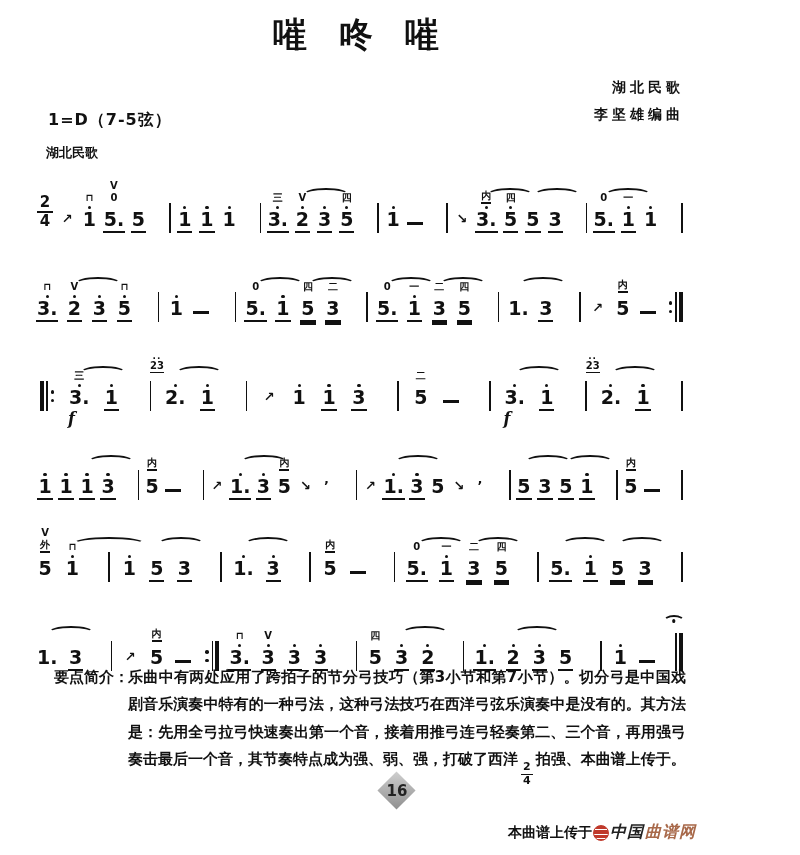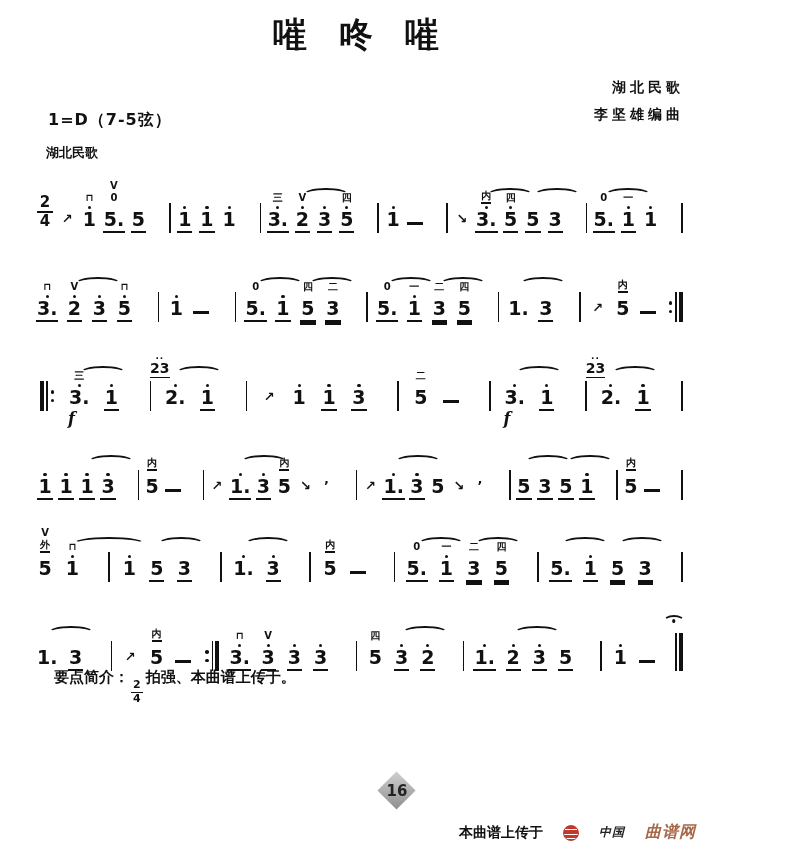--- a/index.html
+++ b/index.html
@@ -28,21 +28,21 @@
   .dg{font-size:19px;font-weight:bold;line-height:1;padding:0 1px 2px;
       border-bottom:2px solid transparent;}
   .dg.ul1{border-bottom-color:#111;}
   .dg.ul2{border-bottom-color:#111;box-shadow:0 3px 0 0 #111;}
   .dash{width:16px;height:3px;background:#111;margin:0 0 8px;}
   .f-mark{position:absolute;bottom:-17px;left:0;font-family:"DejaVu Serif",serif;
           font-style:italic;font-weight:bold;font-size:16px;}
   .arc{position:absolute;top:13px;left:55%;height:9px;border:2px solid transparent;
        border-top-color:#111;border-radius:50%;}
   .sym{font-size:13px;font-weight:bold;margin-bottom:7px;}
-  .gr{position:absolute;top:3px;left:-14px;font-size:14px;font-weight:bold;
+  .gr{position:absolute;top:3px;left:-14px;font-size:10px;font-weight:bold;
       border-bottom:1.5px solid #111;line-height:1.2;}
   .gr::before{content:"\00B7\00B7";display:block;font-size:9px;line-height:.45;
       text-align:center;letter-spacing:1px;}
   .ts span{display:block;font-size:15px;font-weight:bold;line-height:1.15;
       padding:0 3px;text-align:center;}
   .ts span:first-child{border-bottom:2px solid #111;}
   .ts{margin-bottom:3px;}
   .bar{flex-direction:row;align-items:flex-end;gap:2px;padding:0 1px;}
   .bar .line{display:inline-block;width:1.5px;height:30px;background:#111;}
   .bar .line.thick{width:4px;}
@@ -64,26 +64,26 @@
   .ifrac{display:inline-flex;flex-direction:column;align-items:center;vertical-align:-6px;
          font-size:11px;line-height:1.15;margin:0 3px;}
   .ifrac span:first-child{border-bottom:1.5px solid #111;padding:0 2px;}
 
   
   .pagenum{position:absolute;left:374px;top:772px;width:46px;height:38px;}
   .diamond{position:absolute;left:9px;top:5px;width:27px;height:27px;transform:rotate(45deg);
            background:linear-gradient(135deg,#cfcfcf,#8f8f8f);}
   .pagenum b{position:absolute;left:0;right:0;top:10px;text-align:center;
              font-size:15px;color:#222;}
-  .footer{position:absolute;right:16px;top:822px;display:flex;align-items:center;gap:20px;
+  .footer{position:absolute;right:16px;top:822px;display:flex;align-items:center;gap:1px;
           font-size:14px;font-weight:bold;}
   .logo-icon{width:16px;height:16px;border-radius:50%;flex:none;
       background:repeating-linear-gradient(180deg,#c0392b 0 3px,#fff 3px 4.5px);
       border:1.5px solid #c0392b;box-sizing:border-box;}
-  .brand-cn{color:#222;font-style:italic;font-weight:bold;font-size:12px;letter-spacing:1px;}
+  .brand-cn{color:#222;font-style:italic;font-weight:bold;font-size:16px;letter-spacing:1px;}
   .brand-suffix{color:#a8694a;font-style:italic;font-weight:bold;font-size:16px;letter-spacing:1px;}
 </style>
 </head>
 <body>
 
 <div class="page">
   <div class="title">嗺咚嗺</div>
 
   <div class="credits">
     <div>湖北民歌</div>
@@ -862,21 +862,21 @@
         </span>
         <span class="tok bar fin">
           <i class="line"></i>
           <i class="line thick"></i>
           <span class="fermata"></span>
         </span>
       </div>
     </div>
 
   <div class="intro">
-    <span class="intro-label">要点简介：</span><span class="ifrac">
+    <span class="intro-label">要点简介：</span><span>乐曲中有两处应用了跨拍子的节分弓技巧（第3小节和第7小节）。切分弓是中国戏剧音乐演奏中特有的一种弓法，这种弓法技巧在西洋弓弦乐演奏中是没有的。其方法是：先用全弓拉弓快速奏出第一个音，接着用推弓连弓轻奏第二、三个音，再用强弓奏击最后一个音，其节奏特点成为强、弱、强，打破了西洋</span><span class="ifrac">
         <span>2</span>
         <span>4</span>
       </span><span>拍强、本曲谱上传于。</span>
   </div>
 
   <div class="pagenum">
     <span class="diamond"></span>
     <b>16</b>
   </div>
 

